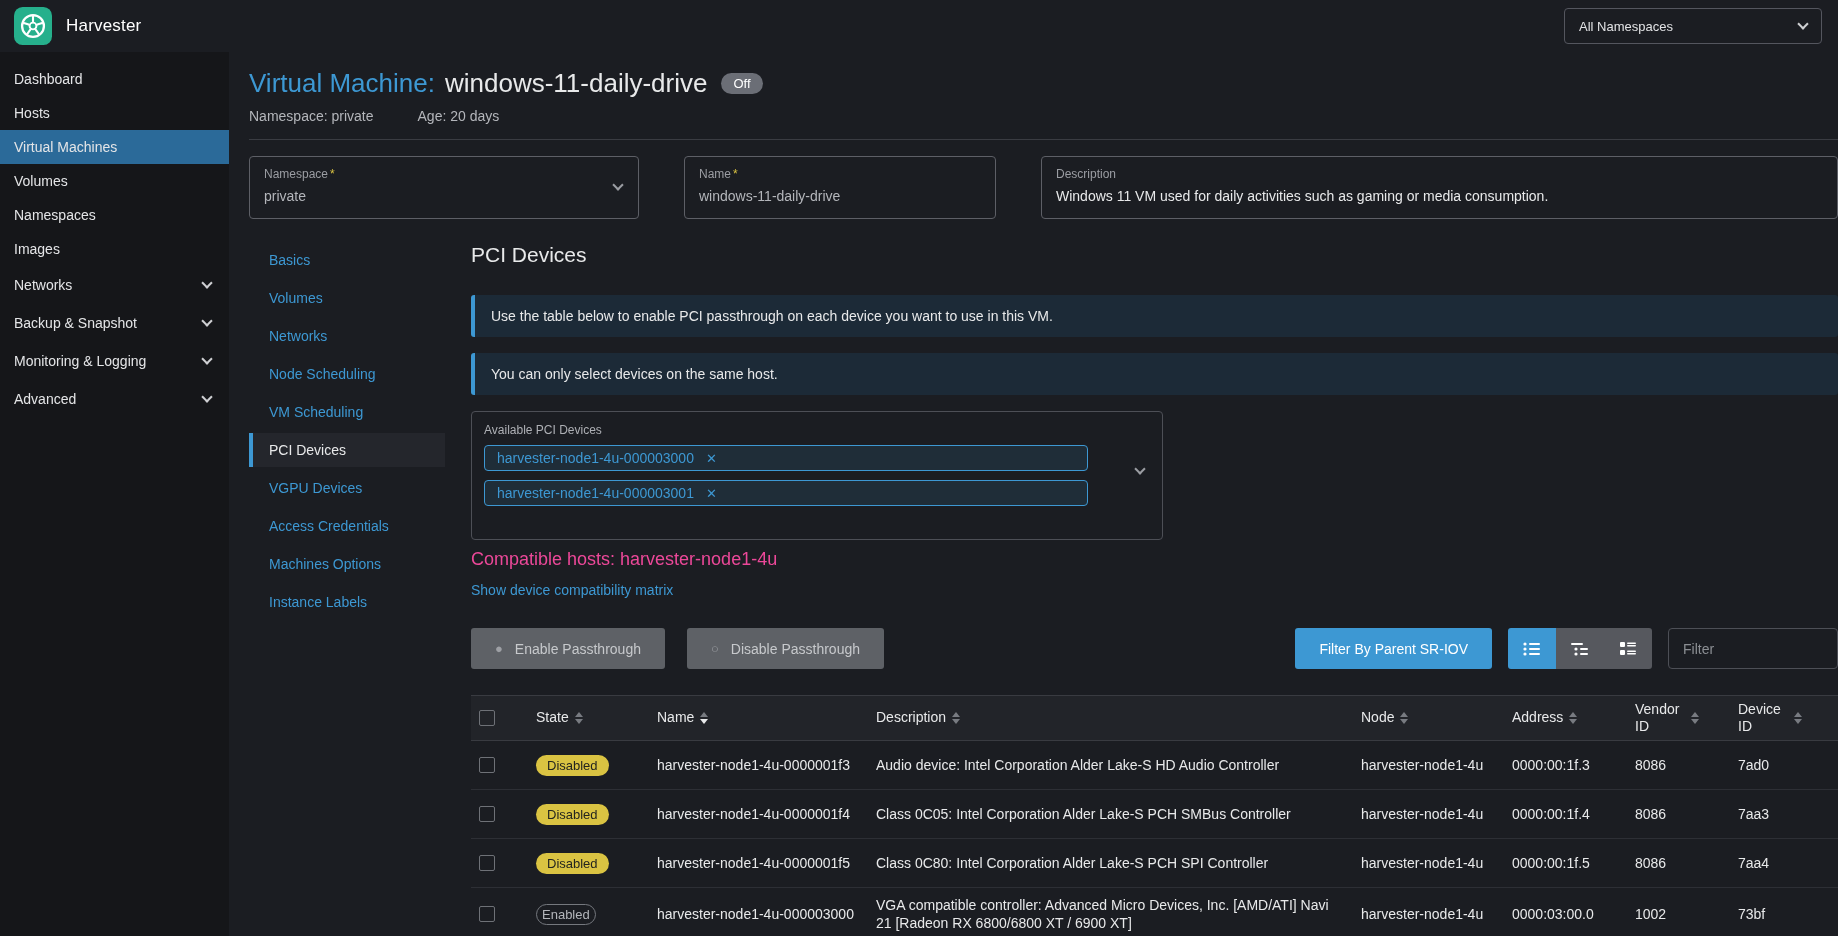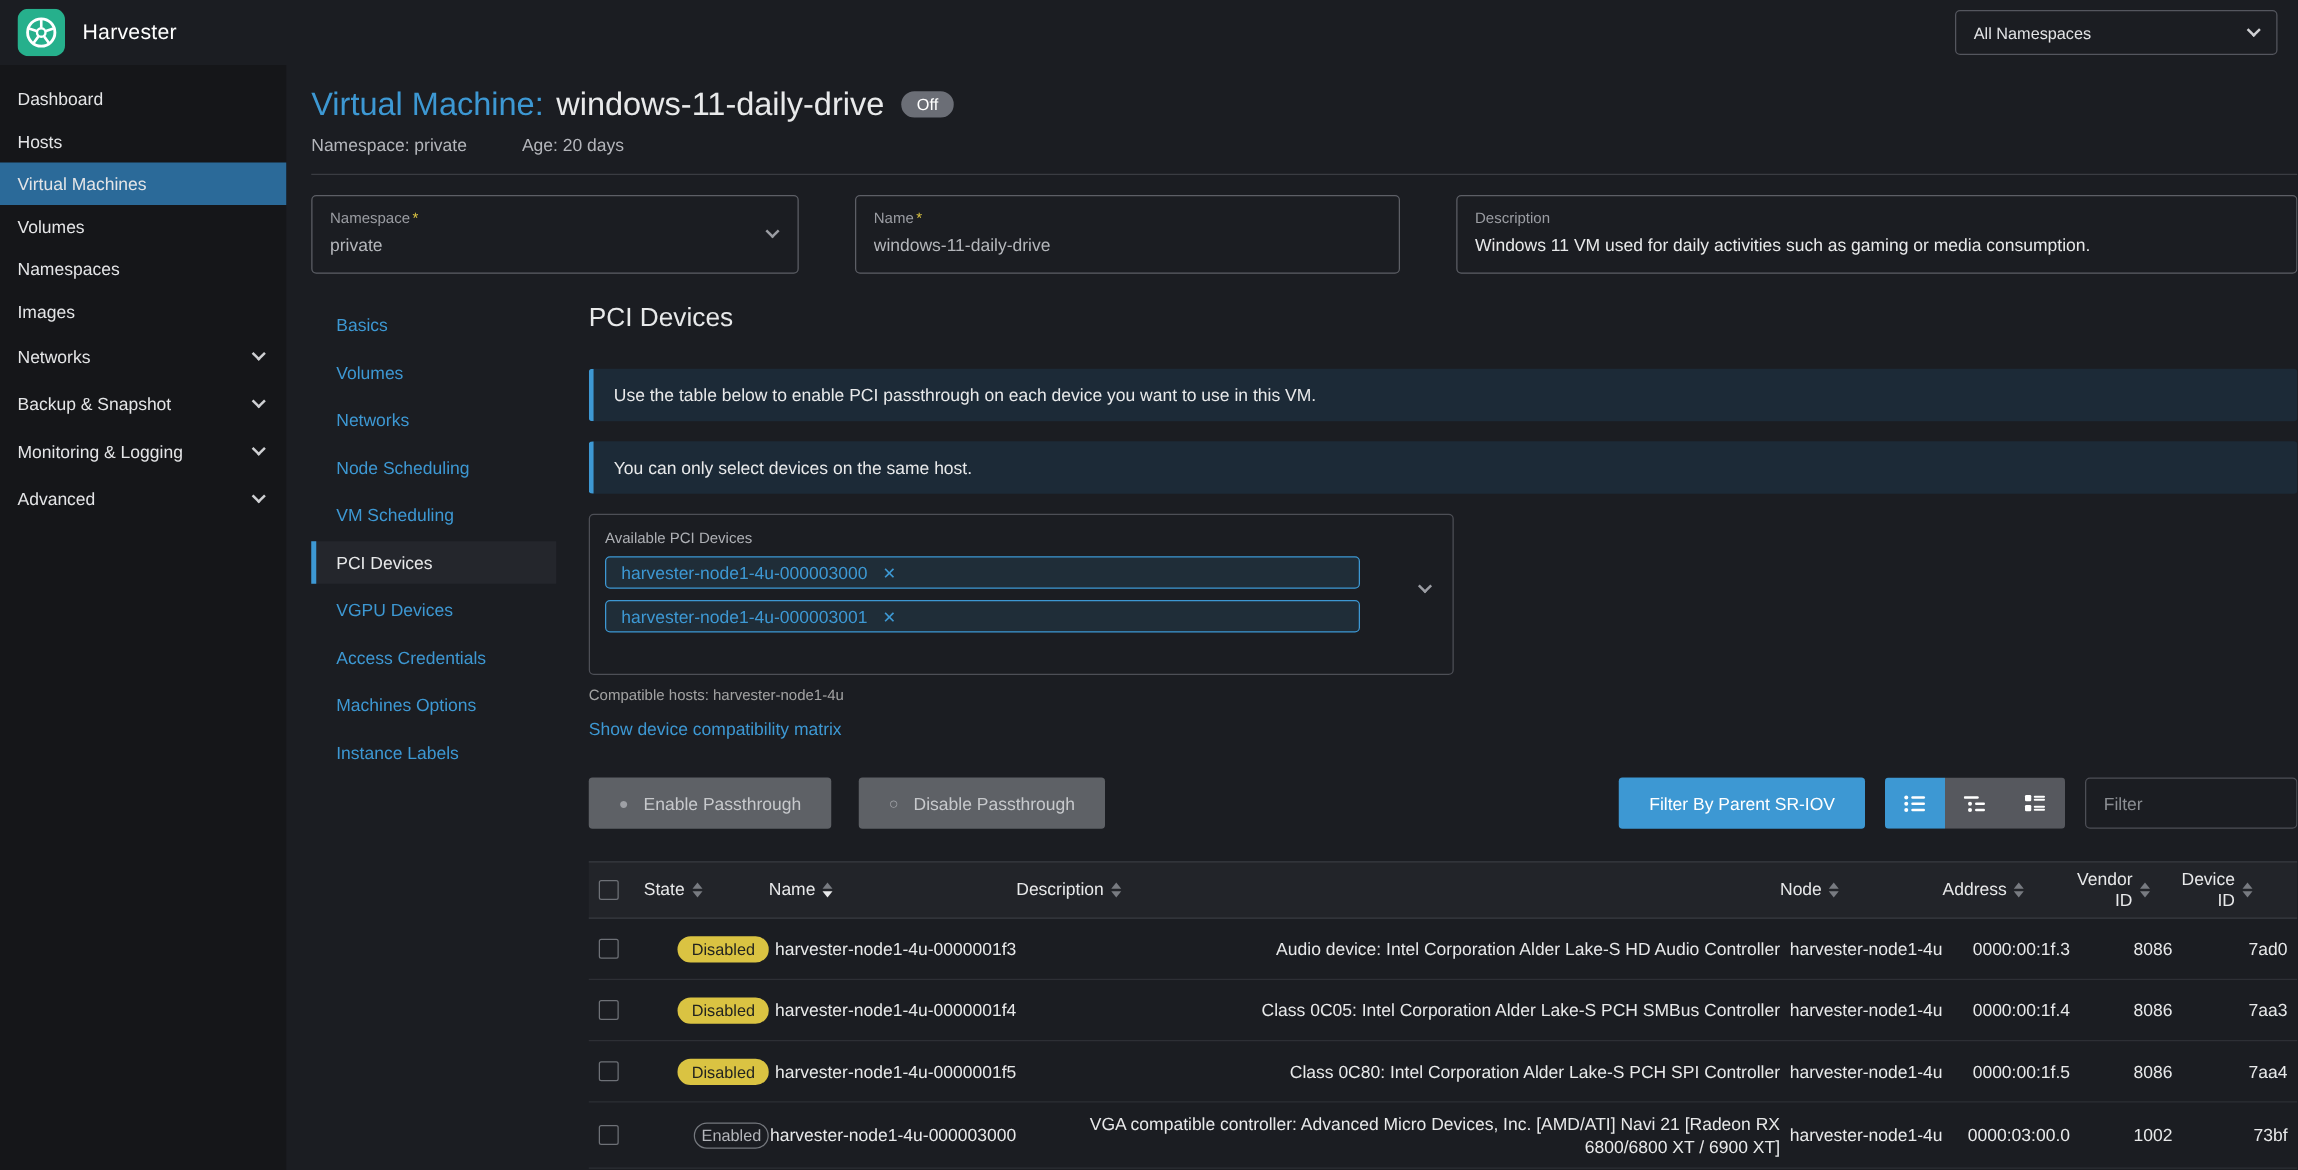--- a/index.html
+++ b/index.html
@@ -38,21 +38,21 @@
   .meta-row { display:flex; gap:44px; margin-top:9px; font-size:14px; color:#b4b6bb; }
   .detail-divider { border-top:1px solid #3a3c42; margin-top:15px; }
 
   
   .form-row { display:flex; gap:45px; margin-top:16px; }
   .field { border:1px solid #5d5f66; border-radius:4px; padding:10px 14px; height:63px; position:relative; }
   .field .lbl { font-size:12px; color:#9b9da3; }
   .field .star { color:#dac342; font-size:12px; margin-left:2px; }
   .field .val { font-size:14px; margin-top:7px; color:#b4b6bb; white-space:nowrap; overflow:hidden; }
   .field.f-ns { width:390px; }
-  .field.f-name { width:436px; }
+  .field.f-name { width:312px; }
   .field.f-desc { flex:1; min-width:0; }
   .field.f-desc .val { color:#e8e9ea; }
   .field .chev { position:absolute; right:16px; top:46%; }
 
   
   .tabbed { display:flex; margin-top:20px; }
   .tab-list { width:196px; flex-shrink:0; padding-top:4px; }
   .tab { padding:9px 16px; font-size:14px; color:#3d98d3; border-left:4px solid transparent; margin-bottom:4px; cursor:pointer; }
   .tab.active { color:#e8e9ea; background:#24262c; border-left-color:#3d98d3; }
   .tab-content { flex:1; margin-left:26px; min-width:0; }
@@ -62,41 +62,41 @@
     font-size:14px; margin-bottom:16px; color:#e8e9ea; }
 
   
   .multiselect { width:692px; border:1px solid #4d4f56; border-radius:4px; padding:11px 12px 24px; position:relative; margin-top:9px; cursor:pointer; }
   .ms-label { font-size:12px; color:#aeb0b5; margin-bottom:8px; }
   .chip { width:604px; border:1px solid #3d98d3; background:rgba(61,152,211,.13); border-radius:4px;
     color:#3d98d3; font-size:14px; padding:4px 12px; display:flex; align-items:center; margin-bottom:9px; }
   .chip .x { margin-left:12px; cursor:pointer; font-size:13px; color:#3d98d3; }
   .ms-chev { position:absolute; right:18px; top:45%; }
 
-  .hint { font-size:12px; color:#a3a3a3; margin-top:9px; }
+  .hint { font-size:18px; color:#ec4899; margin-top:9px; }
   .link { font-size:14px; color:#3d98d3; margin-top:12px; display:inline-block; cursor:pointer; }
 
   
   .actions { display:flex; align-items:center; margin-top:29px; }
   .btn { height:41px; border-radius:3px; font-size:14px; display:flex; align-items:center; padding:0 24px; cursor:pointer; border:none; font-family:inherit; }
   .btn.disabled { background:#5e6166; color:#c7c9cc; margin-right:22px; }
   .btn .dot { margin-right:12px; color:#9ea0a5; font-size:13px; }
   .btn.primary { background:#3d98d3; color:#fff; }
   .right-actions { margin-left:auto; display:flex; align-items:center; gap:16px; }
   .btn-group { display:flex; border-radius:3px; overflow:hidden; }
   .bg-seg { width:48px; height:41px; background:#56585e; display:flex; align-items:center; justify-content:center; cursor:pointer; }
   .bg-seg.active { background:#3d98d3; }
   .filter-input { width:170px; height:41px; background:transparent; border:1px solid #4d4f56; border-radius:4px;
     color:#e8e9ea; padding:0 14px; font-size:14px; font-family:inherit; }
   .filter-input::placeholder { color:#8b8e93; }
 
   
   .table { margin-top:26px; }
   .trow { display:grid; grid-template-columns:36px 100px 198px 1fr 130px 102px 82px 92px;
-    align-items:center; column-gap:0; padding:0 8px;text-align:right; }
+    align-items:center; column-gap:21px; padding:0 8px; }
   .thead { background:#222429; border-top:1px solid #393b41; border-bottom:1px solid #393b41; min-height:46px; font-size:14px; }
   .th { display:flex; align-items:center; cursor:pointer; line-height:1.25; }
   .sort { display:inline-flex; flex-direction:column; gap:2px; margin-left:6px; flex-shrink:0; }
   .c-up { width:0; height:0; border-left:4px solid transparent; border-right:4px solid transparent; border-bottom:5px solid #787b81; }
   .c-down { width:0; height:0; border-left:4px solid transparent; border-right:4px solid transparent; border-top:5px solid #787b81; }
   .c-down.active { border-top-color:#e8e9ea; }
   .checkbox { width:16px; height:16px; border:1px solid #6e7177; border-radius:2px; cursor:pointer; background:transparent; }
   .tbody .trow { border-bottom:1px solid #2d2f35; min-height:49px; padding-top:8px; padding-bottom:8px; font-size:14px; }
   .cell-wrap { line-height:1.3; word-break:break-word; }
   .badge-disabled { display:inline-block; background:#dac342; color:#23241f; border-radius:11px; padding:3px 11px; font-size:13px; }

